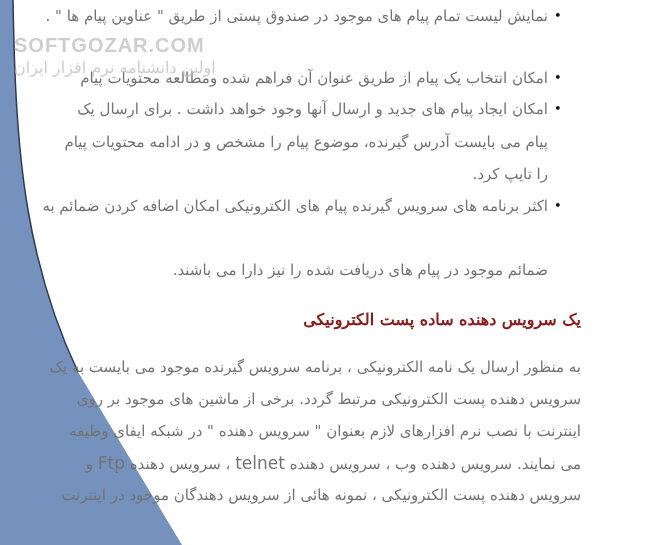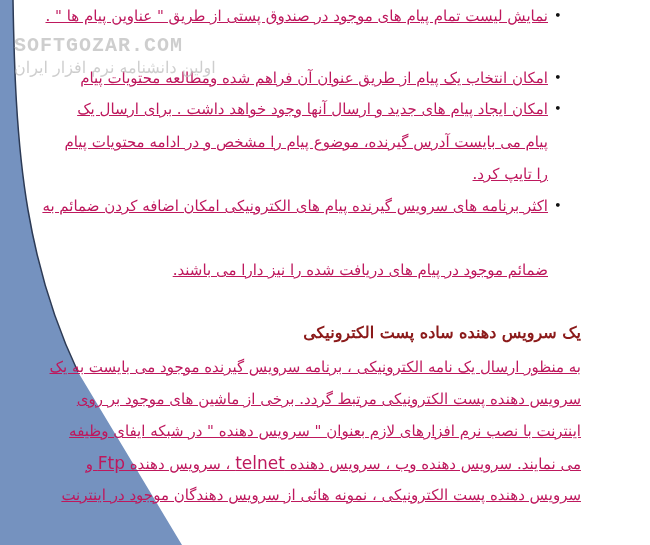--- a/index.html
+++ b/index.html
@@ -1,25 +1,25 @@
 <!DOCTYPE html>
 <html><head>
 <meta charset="utf-8">
 <style>
   html, body { margin:0; padding:0; }
   body { width:650px; height:545px; overflow:hidden; background:#ffffff; position:relative;
          font-family:"DejaVu Serif","Liberation Serif",serif; }
   .bg-shape { position:absolute; left:0; top:0; width:650px; height:545px; z-index:0; }
   .page { position:absolute; left:0; top:0; width:650px; height:545px; z-index:2; }
-  .line { position:absolute; direction:rtl; white-space:nowrap; font-size:15px; color:#be185d; line-height:20px;text-decoration:underline; }
+  .line { position:absolute; direction:rtl; white-space:nowrap; font-size:15px; color:#737373; line-height:20px; }
   .bullet { position:absolute; font-size:13px; color:#111; line-height:20px; }
   .heading { position:absolute; direction:rtl; white-space:nowrap; font-size:16px; font-weight:bold; color:#8b1a1a; line-height:20px; }
   .latin { font-family:"DejaVu Sans","Liberation Sans",sans-serif; font-size:17px; }
   .wm { position:absolute; z-index:3; color:rgba(190,190,190,0.75); white-space:nowrap; }
-  .wm1 { left:14px; top:34px; font-family:Liberation Mono, monospace; font-size:20px; font-weight:bold; letter-spacing:1px; }
+  .wm1 { left:14px; top:34px; font-family:Liberation Sans, sans-serif; font-size:20px; font-weight:bold; letter-spacing:1px; }
   .wm2 { left:14px; top:58px; font-size:16px; direction:rtl; }
 </style>
 </head>
 <body>
 
 <svg class="bg-shape" viewBox="0 0 650 545" width="650" height="545">
   <path d="M0 0 L13 0 C14 60 16 140 28 210 C40 280 58 330 78 372 L182 545 L0 545 Z" fill="#7592bf"></path>
   <path d="M13 0 C14 60 16 140 28 210 C40 280 58 330 78 372" fill="none" stroke="#2c3a55" stroke-width="1.5"></path>
 </svg>
 
@@ -36,21 +36,21 @@
 
   <span class="bullet" style="left:554px; top:99px;">•</span>
   <div class="line" style="right:102px; top:99px;">امکان ایجاد پیام های جدید و ارسال آنها وجود خواهد داشت . برای ارسال یک</div>
   <div class="line" style="right:102px; top:132px;">پیام می بایست آدرس گیرنده، موضوع پیام را مشخص و در ادامه محتویات پیام</div>
   <div class="line" style="right:102px; top:164px;">را تایپ کرد.</div>
 
   <span class="bullet" style="left:554px; top:196px;">•</span>
   <div class="line" style="right:102px; top:196px;">اکثر برنامه های سرویس گیرنده پیام های الکترونیکی امکان اضافه کردن ضمائم به</div>
   <div class="line" style="right:102px; top:260px;">ضمائم موجود در پیام های دریافت شده را نیز دارا می باشند.</div>
 
-  <div class="heading" style="right:69px; top:323px;">یک سرویس دهنده ساده پست الکترونیکی</div>
+  <div class="heading" style="right:69px; top:310px;">یک سرویس دهنده ساده پست الکترونیکی</div>
 
   <div class="line" style="right:69px; top:357px;">به منظور ارسال یک نامه الکترونیکی ، برنامه سرویس گیرنده موجود می بایست به یک</div>
   <div class="line" style="right:69px; top:389px;">سرویس دهنده پست الکترونیکی مرتبط گردد. برخی از ماشین های موجود بر روی</div>
   <div class="line" style="right:69px; top:453px;">
     <span>می نمایند. سرویس دهنده وب ، سرویس دهنده </span><span class="latin">telnet</span><span> ، سرویس دهنده </span><span class="latin">Ftp</span><span> و</span>
   </div>
   <div class="line" style="right:69px; top:421px;">اینترنت با نصب نرم افزارهای لازم بعنوان " سرویس دهنده " در شبکه ایفای وظیفه</div>
   <div class="line" style="right:69px; top:485px;">سرویس دهنده پست الکترونیکی ، نمونه هائی از سرویس دهندگان موجود در اینترنت</div>
 </div>
 

